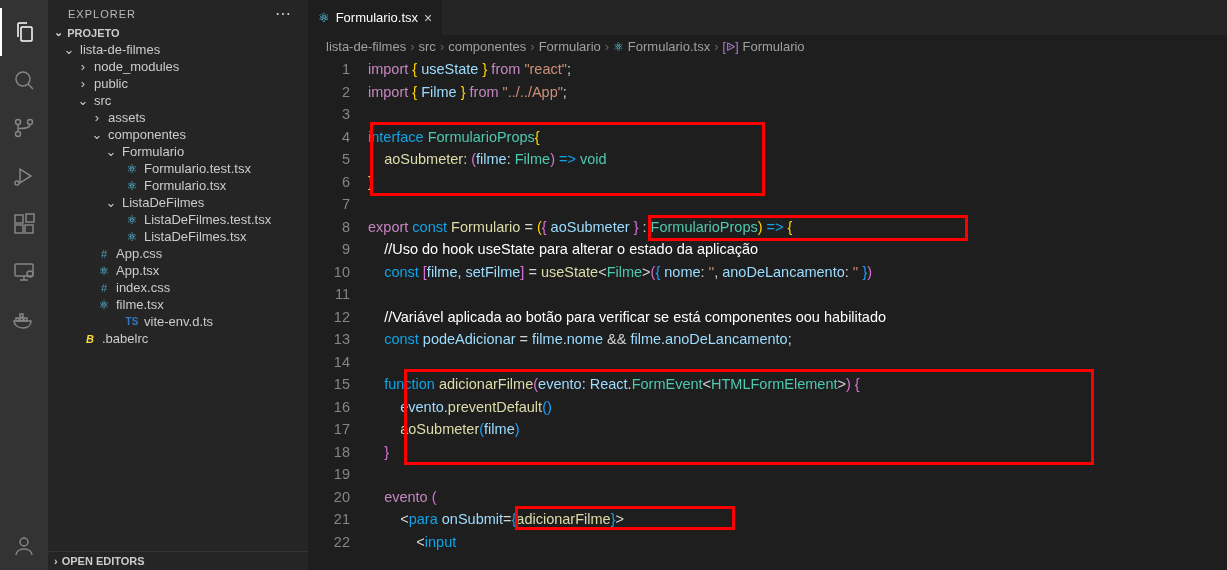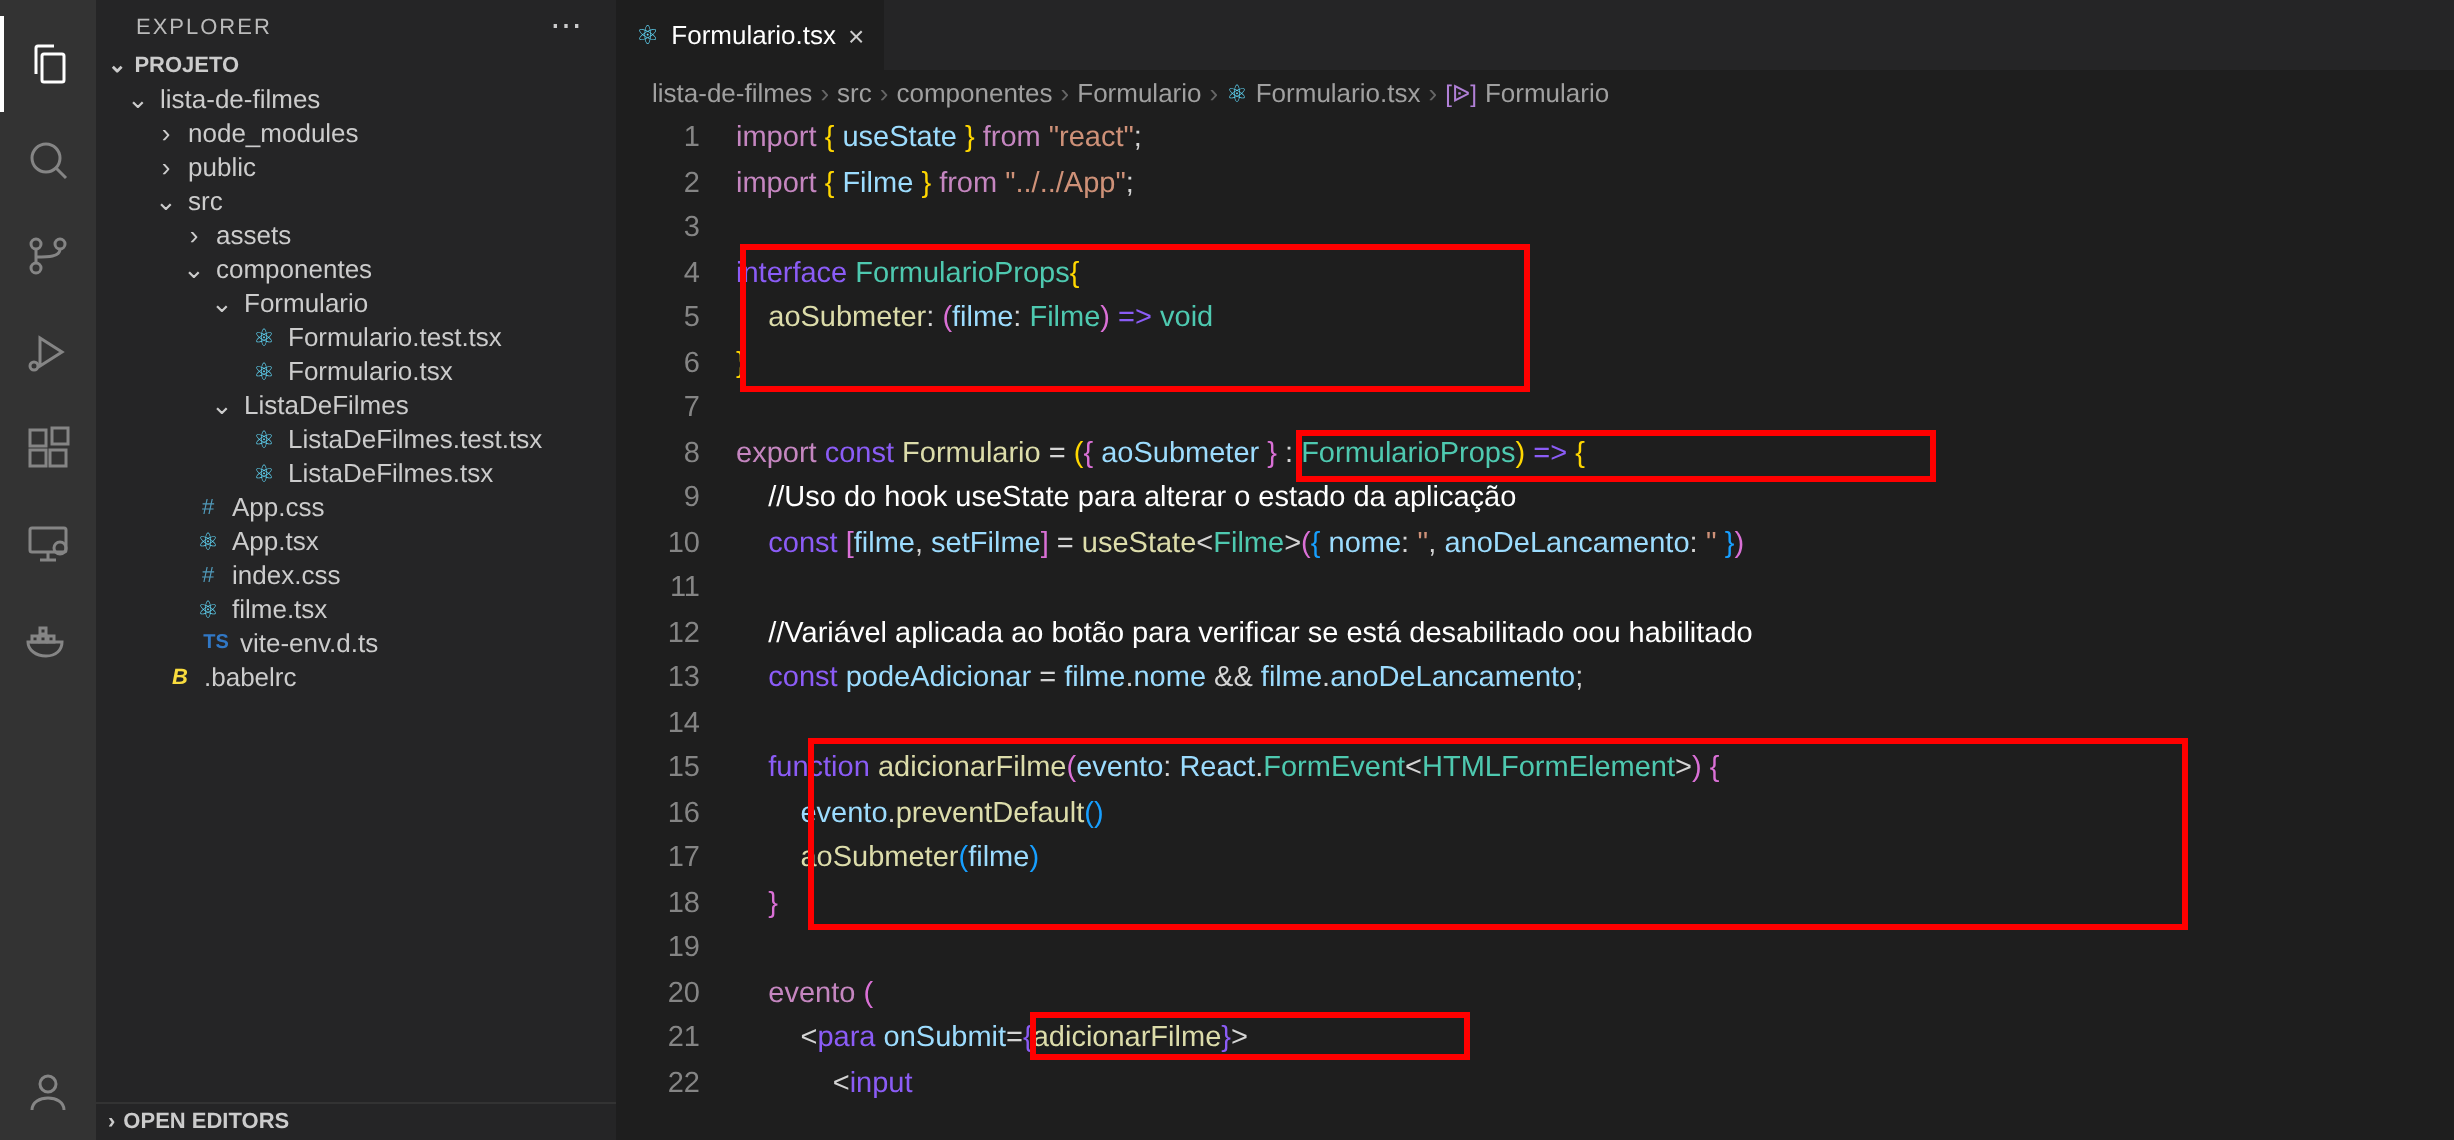--- a/index.html
+++ b/index.html
@@ -28,21 +28,21 @@
 .breadcrumbs { display: flex; align-items: center; gap: 4px; padding: 4px 18px; font-size: 13px; color: #a0a0a0; }
 .breadcrumbs .sep { color: #666; }
 .breadcrumbs .bicon { color: #61dafb; font-size: 12px; }
 .breadcrumbs .symicon { color: #b180d7; font-size: 12px; }
 .code { flex: 1; display: flex; font-family: Consolas, monospace; font-size: 14.5px; line-height: 22.5px; position: relative; }
 .gutter { width: 60px; text-align: right; padding-right: 18px; color: #858585; user-select: none; }
 .gutter .ln { height: 22.5px; }
 .lines { flex: 1; position: relative; }
 .line { height: 22.5px; white-space: pre; }
 .kw { color: #c586c0; }
-.kw2 { color: #8b5cf6; }
+.kw2 { color: #0ea5e9; }
 .fn { color: #dcdcaa; }
 .str { color: #ce9178; }
 .type { color: #4ec9b0; }
 .var { color: #9cdcfe; }
 .cmt { color: #ffffff; }
 .pn { color: #d4d4d4; }
 .br1 { color: #ffd700; }
 .br2 { color: #da70d6; }
 .br3 { color: #179fff; }
 .op { color: #d4d4d4; }
@@ -179,21 +179,21 @@
         <span>App.tsx</span>
       </div>
     <div class="tree-item" style="padding-left:48px">
         <span class="ficon css-icon">#</span>
         <span>index.css</span>
       </div>
     <div class="tree-item" style="padding-left:48px">
         <span class="ficon react-icon">⚛</span>
         <span>filme.tsx</span>
       </div>
-    <div class="tree-item" style="padding-left:52px">
+    <div class="tree-item" style="padding-left:76px">
         <span class="ficon ts-icon">TS</span>
         <span>vite-env.d.ts</span>
       </div>
     <div class="tree-item" style="padding-left:34px">
         <span class="ficon babel-icon">B</span>
         <span>.babelrc</span>
       </div>
   </div>
   <div class="open-editors">
     <span class="chev">›</span>
@@ -259,21 +259,21 @@
 <div class="line"><span class="kw">import</span> <span class="br1">{</span> <span class="var">Filme</span> <span class="br1">}</span> <span class="kw">from</span> <span class="str">"../../App"</span><span class="pn">;</span></div>
 <div class="line"></div>
 <div class="line"><span class="kw2">interface</span> <span class="type">FormularioProps</span><span class="br1">{</span></div>
 <div class="line">    <span class="fn">aoSubmeter</span><span class="pn">:</span> <span class="br2">(</span><span class="var">filme</span><span class="pn">:</span> <span class="type">Filme</span><span class="br2">)</span> <span class="kw2">=&gt;</span> <span class="type">void</span></div>
 <div class="line"><span class="br1">}</span></div>
 <div class="line"></div>
 <div class="line"><span class="kw">export</span> <span class="kw2">const</span> <span class="fn">Formulario</span> <span class="op">=</span> <span class="br1">(</span><span class="br2">{</span> <span class="var">aoSubmeter</span> <span class="br2">}</span> <span class="pn">:</span> <span class="type">FormularioProps</span><span class="br1">)</span> <span class="kw2">=&gt;</span> <span class="br1">{</span></div>
 <div class="line">    <span class="cmt">//Uso do hook useState para alterar o estado da aplicação</span></div>
 <div class="line">    <span class="kw2">const</span> <span class="br2">[</span><span class="var">filme</span><span class="pn">,</span> <span class="var">setFilme</span><span class="br2">]</span> <span class="op">=</span> <span class="fn">useState</span><span class="pn">&lt;</span><span class="type">Filme</span><span class="pn">&gt;</span><span class="br2">(</span><span class="br3">{</span> <span class="var">nome</span><span class="pn">:</span> <span class="str">''</span><span class="pn">,</span> <span class="var">anoDeLancamento</span><span class="pn">:</span> <span class="str">''</span> <span class="br3">}</span><span class="br2">)</span></div>
 <div class="line"></div>
-<div class="line">    <span class="cmt">//Variável aplicada ao botão para verificar se está desabilitado oou habilitado</span></div>
+<div class="line">    <span class="cmt">//Variável aplicada ao botão para verificar se está componentes oou habilitado</span></div>
 <div class="line">    <span class="kw2">const</span> <span class="var">podeAdicionar</span> <span class="op">=</span> <span class="var">filme</span><span class="pn">.</span><span class="var">nome</span> <span class="op">&amp;&amp;</span> <span class="var">filme</span><span class="pn">.</span><span class="var">anoDeLancamento</span><span class="pn">;</span></div>
 <div class="line"></div>
 <div class="line">    <span class="kw2">function</span> <span class="fn">adicionarFilme</span><span class="br2">(</span><span class="var">evento</span><span class="pn">:</span> <span class="var">React</span><span class="pn">.</span><span class="type">FormEvent</span><span class="pn">&lt;</span><span class="type">HTMLFormElement</span><span class="pn">&gt;</span><span class="br2">)</span> <span class="br2">{</span></div>
 <div class="line">        <span class="var">evento</span><span class="pn">.</span><span class="fn">preventDefault</span><span class="br3">(</span><span class="br3">)</span></div>
 <div class="line">        <span class="fn">aoSubmeter</span><span class="br3">(</span><span class="var">filme</span><span class="br3">)</span></div>
 <div class="line">    <span class="br2">}</span></div>
 <div class="line"></div>
 <div class="line">    <span class="kw">evento</span> <span class="br2">(</span></div>
 <div class="line">        <span class="pn">&lt;</span><span class="kw2">para</span> <span class="var">onSubmit</span><span class="op">=</span><span class="kw2">{</span><span class="fn">adicionarFilme</span><span class="kw2">}</span><span class="pn">&gt;</span></div>
 <div class="line">            <span class="pn">&lt;</span><span class="kw2">input</span></div>

